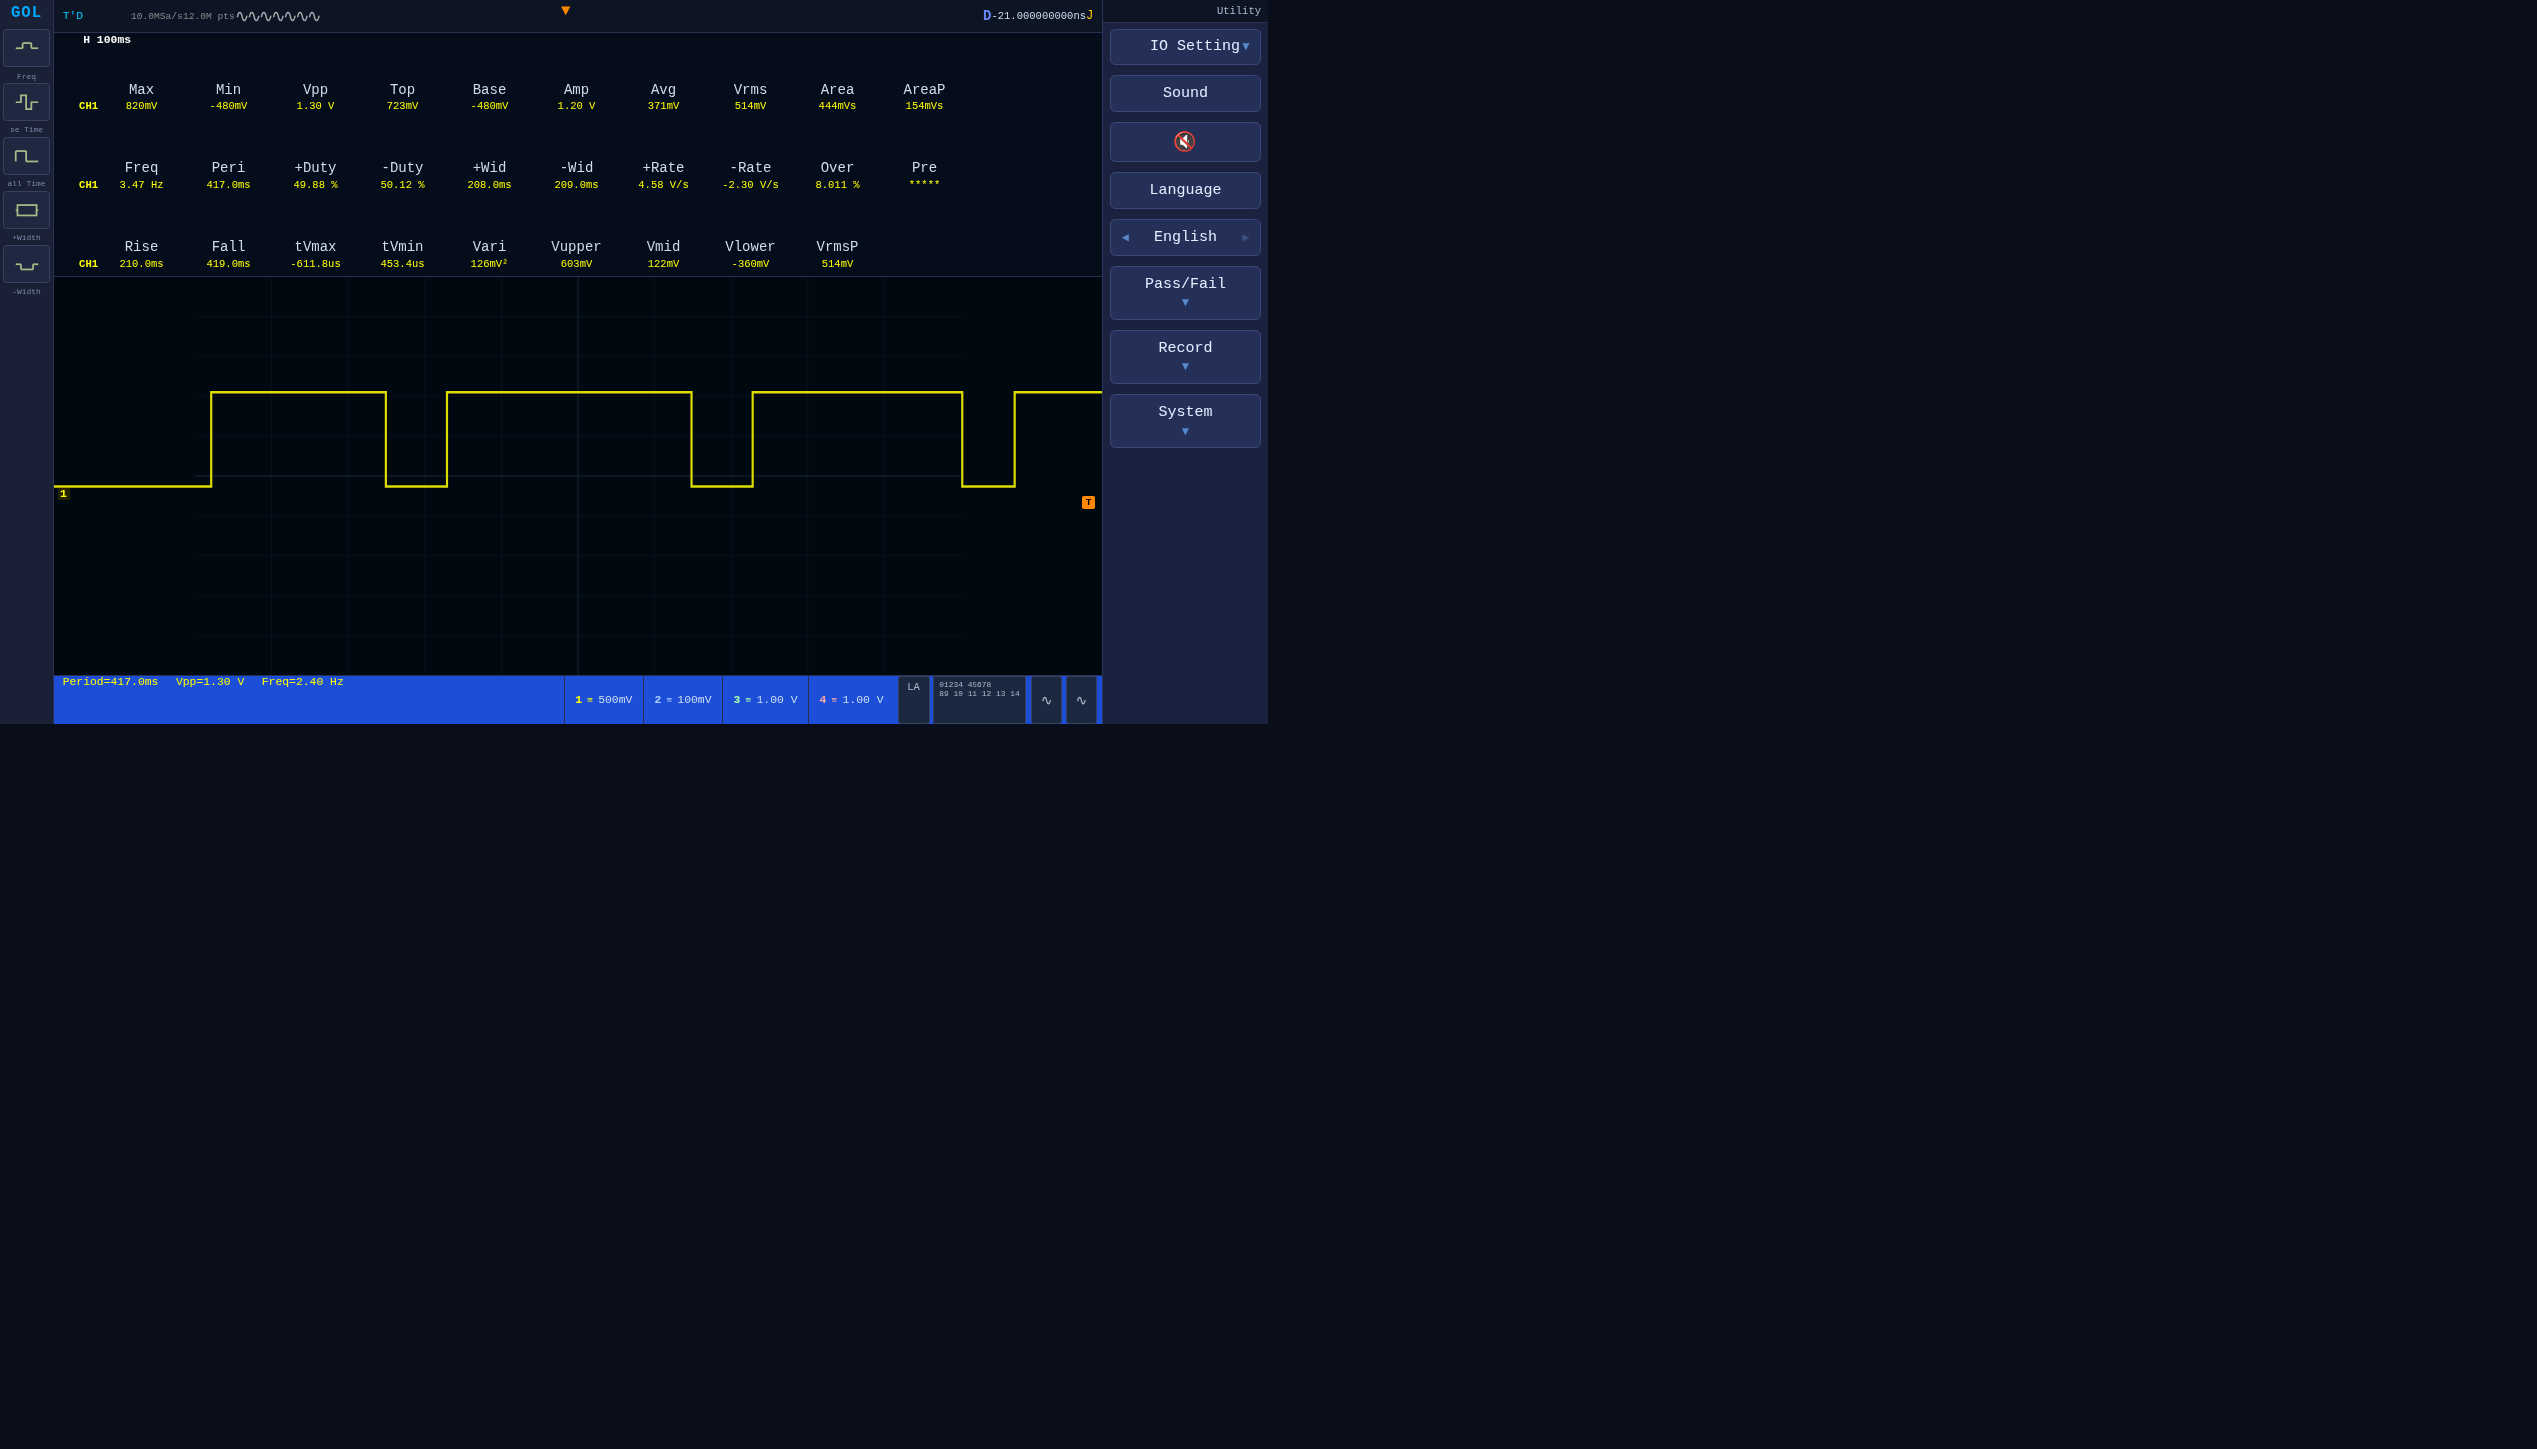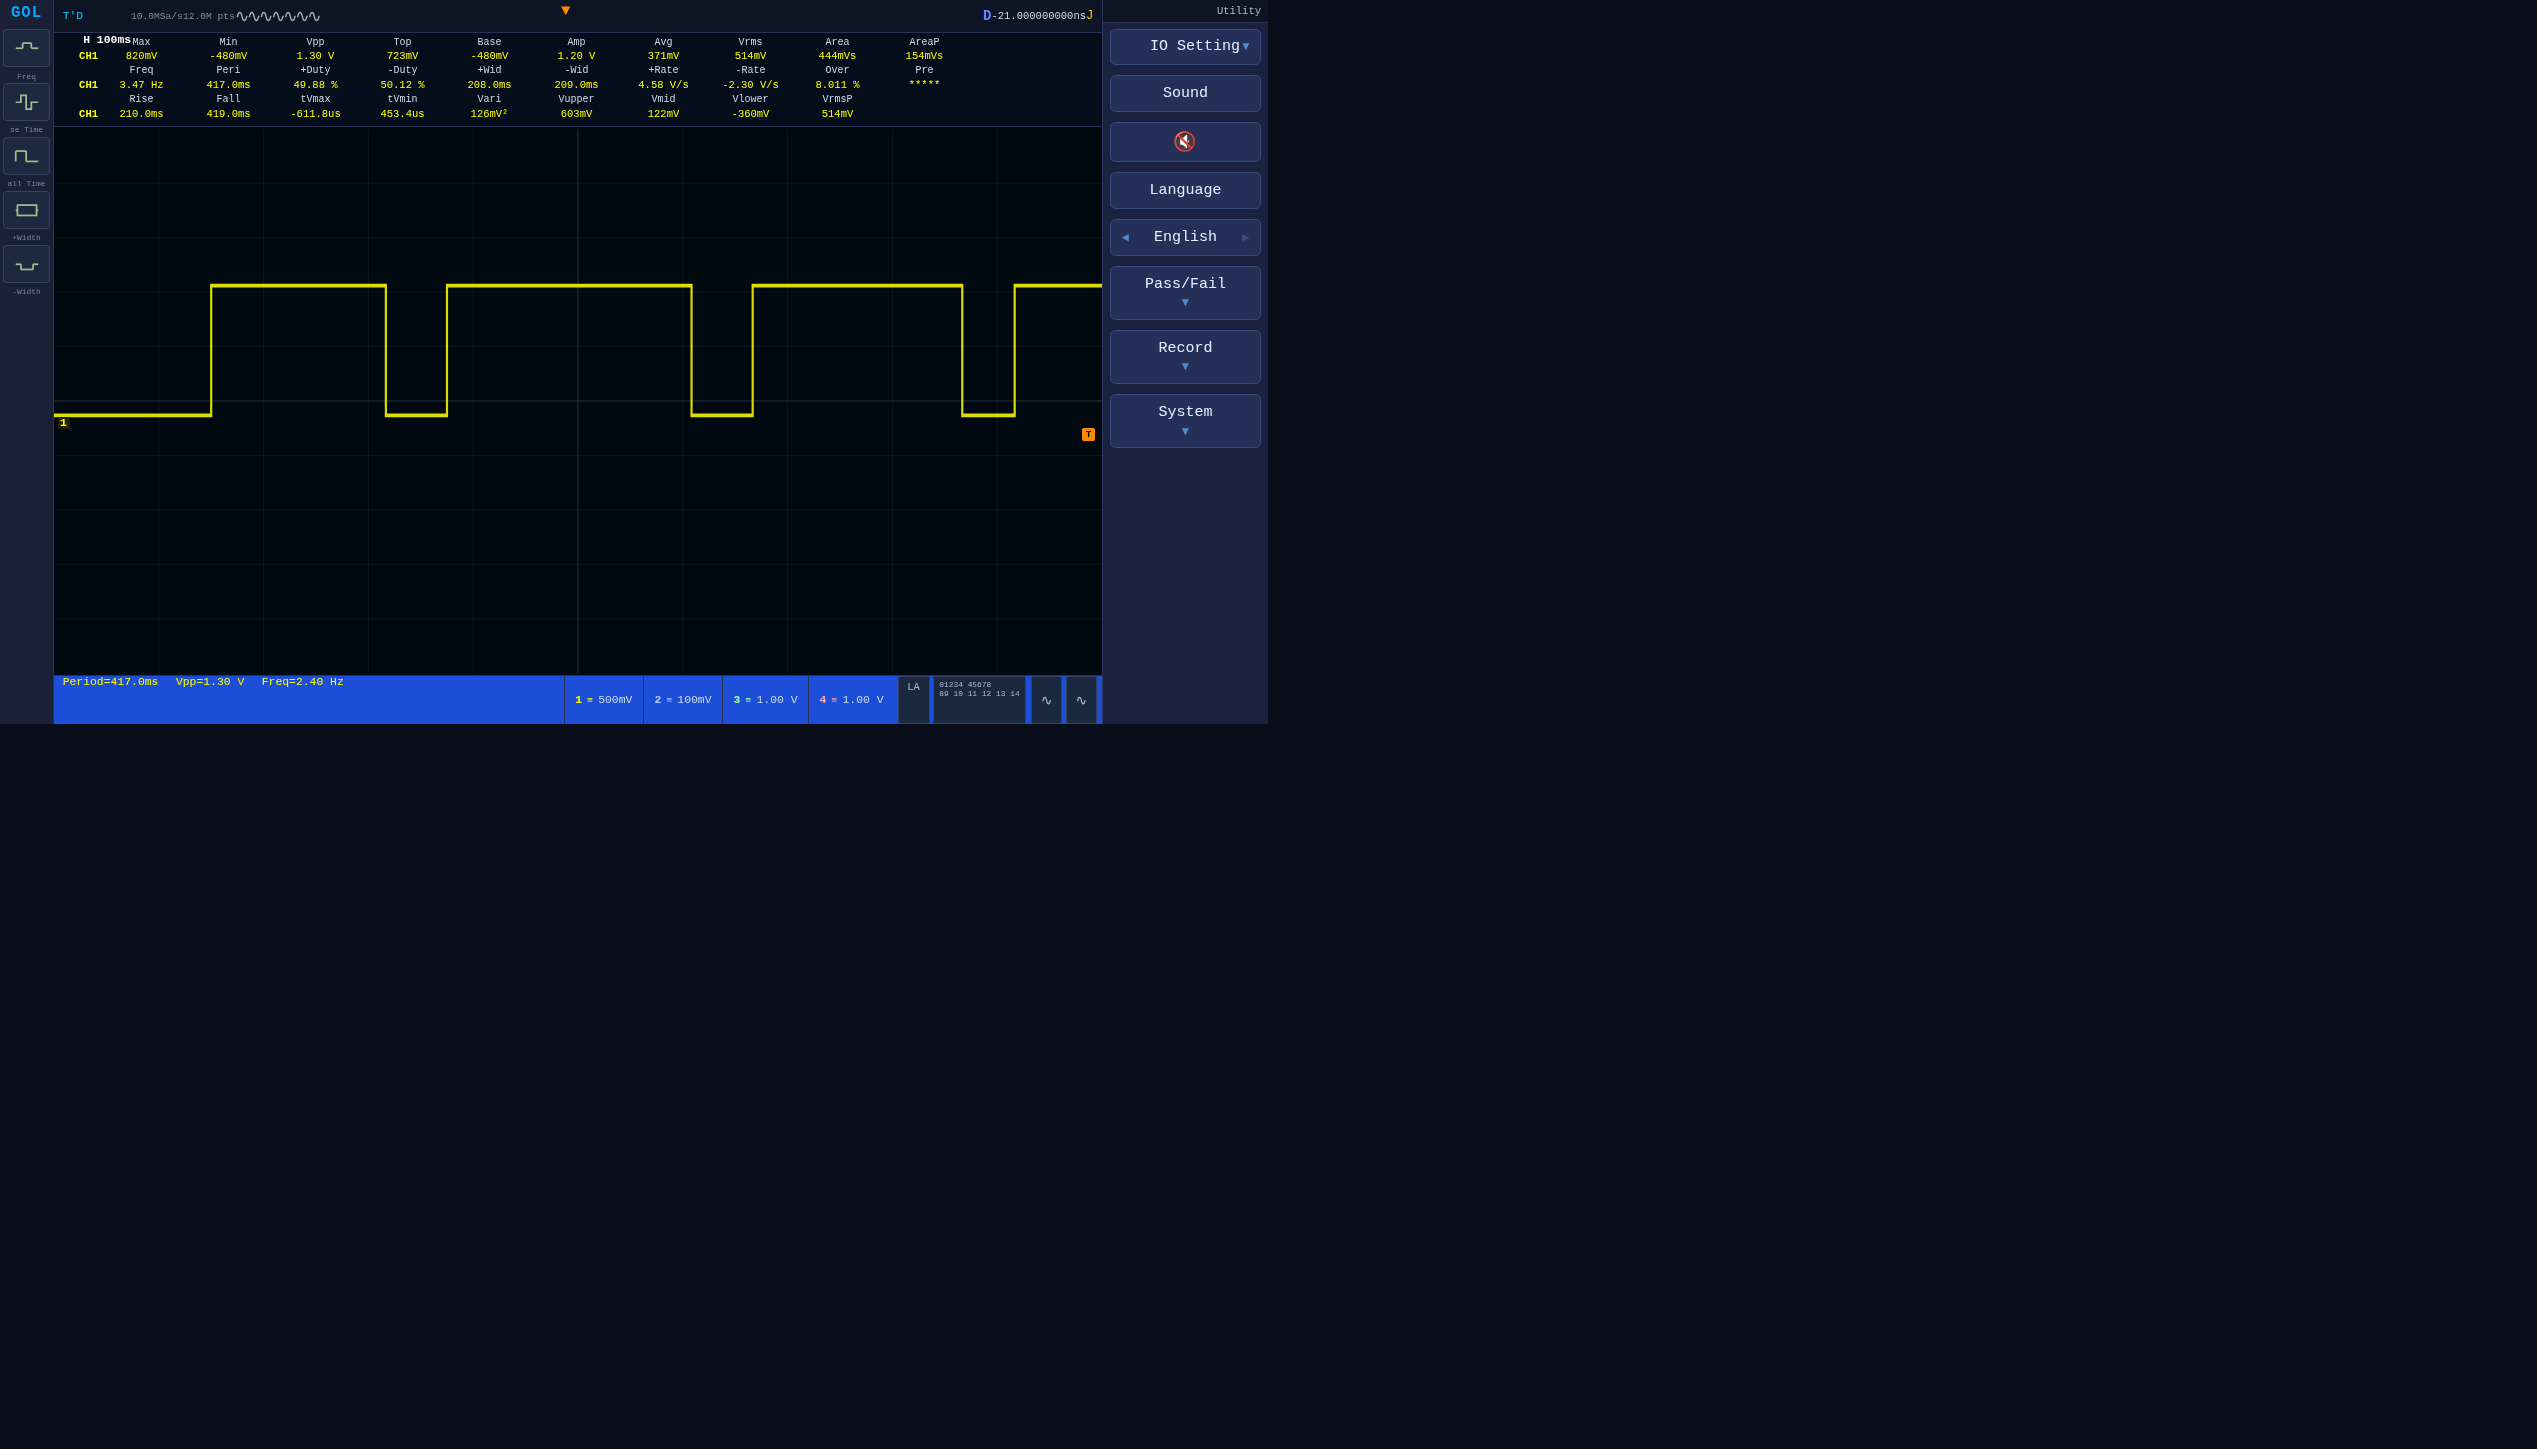--- a/index.html
+++ b/index.html
@@ -84,23 +84,24 @@
     .meas-row {
       display: flex;
       align-items: center;
       gap: 0;
       font-size: 10.5px;
       line-height: 1.6;
     }
     .meas-header-row {
       display: flex;
       gap: 0;
-      font-size: 10px;
+      font-size: 14px;
       color: #ccddee;
       margin-bottom: 0.9px;
+      margin-top: 45px;
     }
     .meas-col {
       width: 87px;
       text-align: center;
     }
     .meas-col.ch-label {
       width: 37px;
       text-align: right;
       color: #ffff00;
       font-weight: bold;

